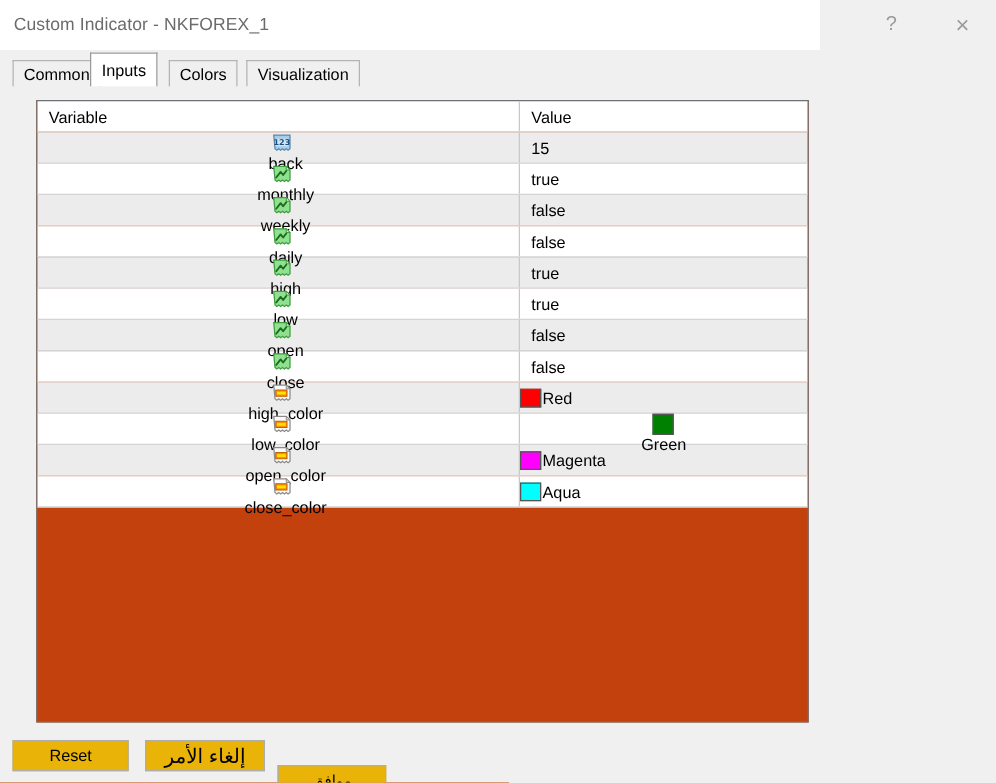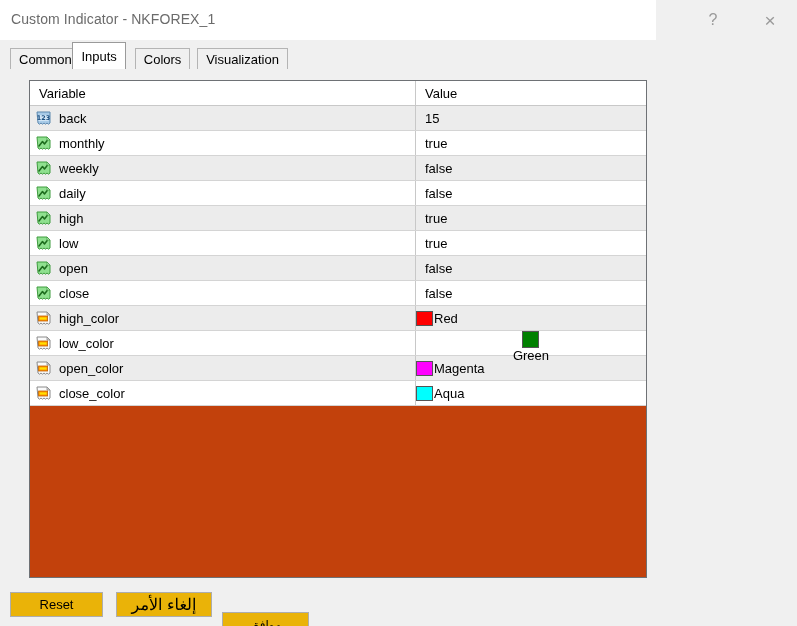--- a/index.html
+++ b/index.html
@@ -123,20 +123,21 @@
   .row.odd { background: #ececec; }
   .row.even { background: #ffffff; }
 
   .cell-var {
     width: 386px;
     box-sizing: border-box;
     border-right: 1px solid #c8c8c8;
     display: flex;
     align-items: center;
     padding-left: 5px;
+    flex-direction: column;
   }
   .cell-val {
     flex: 1 1 auto;
     box-sizing: border-box;
     display: flex;
     align-items: center;
     padding-left: 9px;
   }
   .var-label { margin-left: 7px; font-size: 13px; }
   .val-label { font-size: 13px; }

